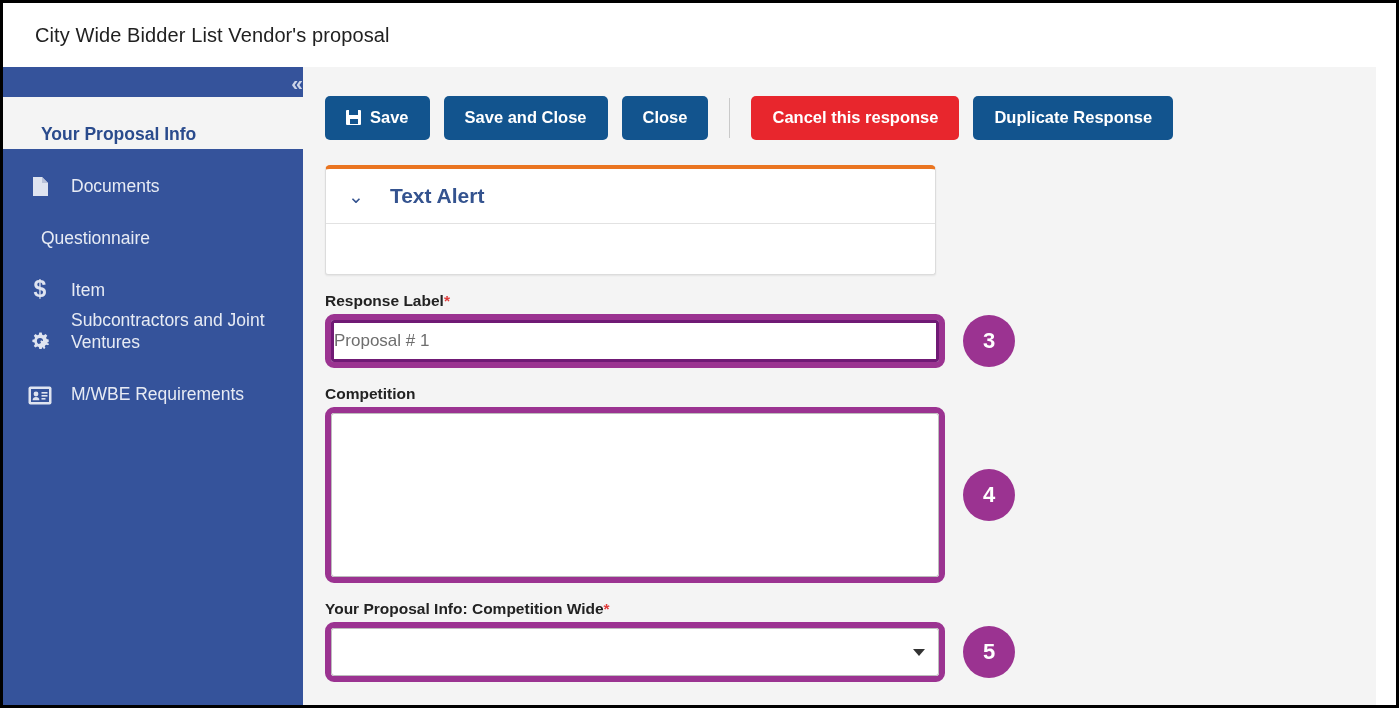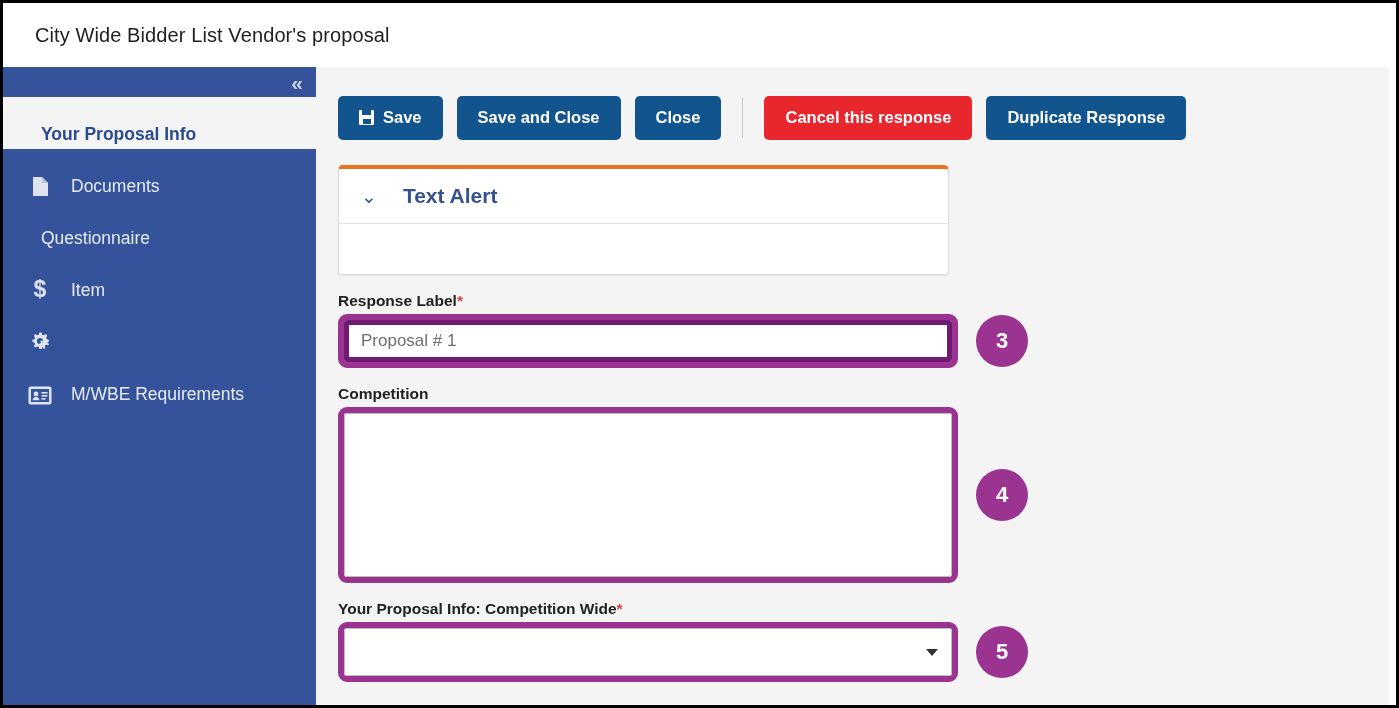--- a/index.html
+++ b/index.html
@@ -92,21 +92,21 @@
     font-size: 17.5px;
     color: #e7ebf4;
     font-weight: 400;
     line-height: 1.22;
   }
   .nav-item.no-icon { padding-left: 38px; }
 
   
   .main {
     position: absolute;
-    left: 313px; top: 64px;
+    left: 300px; top: 64px;
     width: 1073px;
     height: 641px;
     background: #f4f4f4;
     overflow: hidden;
   }
 
   
   .toolbar {
     display: flex;
     align-items: center;
@@ -223,26 +223,26 @@
     font-weight: 700;
     display: flex;
     align-items: center;
     justify-content: center;
   }
 
   .txt-input {
     display: block;
     width: 100%;
     height: 42px;
-    border: 5px solid #701a75;
+    border: 3px solid #701a75;
     border-radius: 3px;
     font-family: "Liberation Sans", sans-serif;
     font-size: 17px;
     color: #6e6e6e;
-    padding: 0 12px;
+    padding: 0 0;
     background: #ffffff;
     outline: none;
   }
   .txt-area {
     display: block;
     width: 100%;
     height: 164px;
     border: 1px solid #bdbdbd;
     border-radius: 3px;
     font-family: "Liberation Sans", sans-serif;
@@ -322,20 +322,21 @@
 
     <div class="nav-item">
       <span class="nav-icon">
         <svg width="25" height="22" viewBox="0 0 25 22" fill="#dfe4f0">
           <path d="M9.2 4.2l1.6-.5.5-2.1h2.4l.5 2.1 1.6.5 1.8-1.2 1.7 1.7-1.2 1.8.5 1.6 2.1.5v2.4l-2.1.5-.5 1.6 1.2 1.8-1.7 1.7-1.8-1.2-1.6.5-.5 2.1h-2.4l-.5-2.1-1.6-.5-1.8 1.2L5.8 15l1.2-1.8-.5-1.6-2.1-.5V8.7l2.1-.5.5-1.6L5.8 4.8 7.5 3.1z"></path>
           <circle cx="12" cy="10" r="3.1" fill="#35539B"></circle>
           <path d="M19.4 14.3l1-.3.3-1.3h1.5l.3 1.3 1 .3 1.1-.7 1.05 1.05-.73 1.1.3 1 1.3.3v1.5l-1.3.3-.3 1 .73 1.1-1.05 1.05-1.1-.73-1 .3-.3 1.3h-1.5l-.3-1.3-1-.3-1.1.73-1.05-1.05.73-1.1-.3-1-1.3-.3v-1.5l1.3-.3.3-1-.73-1.1 1.05-1.05z" transform="translate(-3.6,-3.2) scale(0.92)"></path>
           <circle cx="18.6" cy="15.6" r="1.75" fill="#35539B"></circle>
         </svg>
       </span>
+      <span class="nav-label">Subcontractors and Joint Ventures</span>
     </div>
 
     <div class="nav-item">
       <span class="nav-icon">
         <svg width="24" height="19" viewBox="0 0 24 19">
           <rect x="0.5" y="0.5" width="23" height="18" rx="2" fill="#dfe4f0"></rect>
           <rect x="3" y="3" width="18" height="13" fill="#35539B"></rect>
           <circle cx="8" cy="8" r="2.4" fill="#dfe4f0"></circle>
           <path d="M4.6 14.2c0-2 1.6-3.1 3.4-3.1s3.4 1.1 3.4 3.1z" fill="#dfe4f0"></path>
           <rect x="13.5" y="6" width="6" height="1.6" fill="#dfe4f0"></rect>

